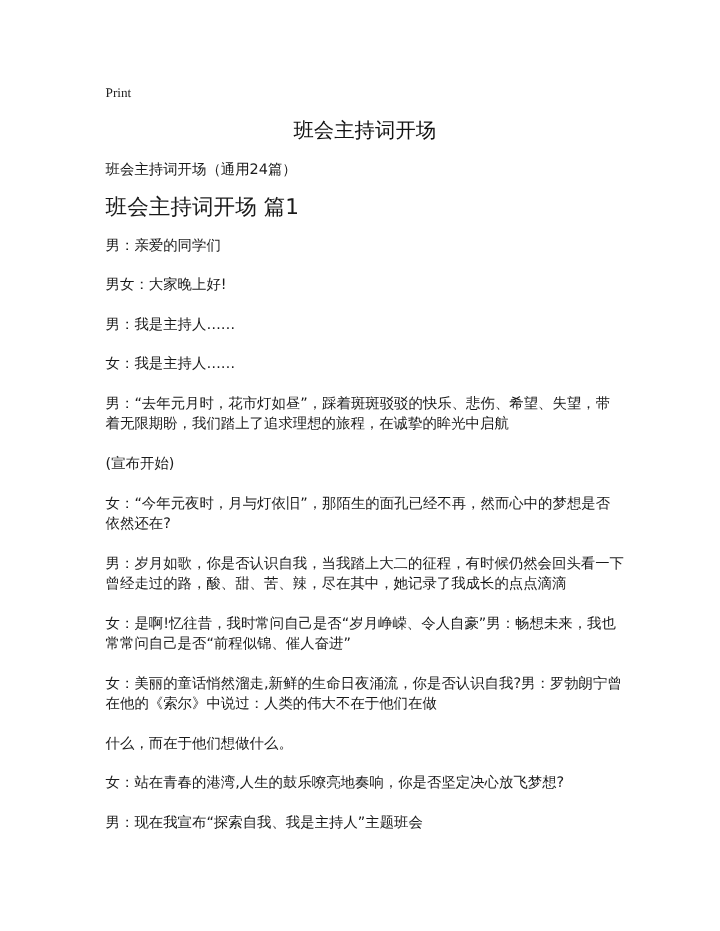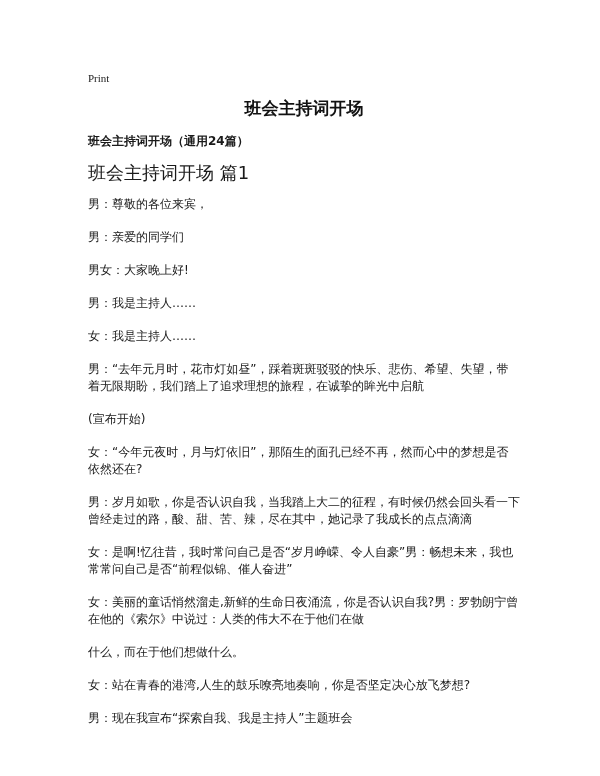--- a/index.html
+++ b/index.html
@@ -31,58 +31,56 @@
       text-decoration: none;
       text-align: center;
     }
     .doc-title {
       position: absolute;
       top: 97px;
       left: 0;
       width: 432px;
       text-align: center;
       font-size: 17px;
-      font-weight: bold;
+      font-weight: normal;
       margin: 0;
       color: #111;
     }
     .body-flow {
       position: absolute;
       top: 133px;
       left: 0;
       width: 432px;
       font-size: 12px;
       line-height: 17px;
     }
     .body-flow p {
       margin: 0 0 16px 0;
     }
     .subtitle {
       margin-bottom: 14px !important;
-      font-weight: bold;
     }
     .section-heading {
       font-weight: normal;
       font-size: 18px;
       margin-bottom: 15px !important;
     }
   </style>
 </head>
 <body>
 
 <div class="page">
   <a class="print-link" href="#">Print</a>
 
   <h1 class="doc-title">班会主持词开场</h1>
 
   <div class="body-flow">
     <p class="subtitle">班会主持词开场（通用24篇）</p>
     <p class="section-heading">班会主持词开场 篇1</p>
 
-    <p>男：尊敬的各位来宾，</p>
     <p>男：亲爱的同学们</p>
     <p>男女：大家晚上好!</p>
     <p>男：我是主持人……</p>
     <p>女：我是主持人……</p>
     <p>男：“去年元月时，花市灯如昼”，踩着斑斑驳驳的快乐、悲伤、希望、失望，带着无限期盼，我们踏上了追求理想的旅程，在诚挚的眸光中启航</p>
     <p>(宣布开始)</p>
     <p>女：“今年元夜时，月与灯依旧”，那陌生的面孔已经不再，然而心中的梦想是否依然还在?</p>
     <p>男：岁月如歌，你是否认识自我，当我踏上大二的征程，有时候仍然会回头看一下曾经走过的路，酸、甜、苦、辣，尽在其中，她记录了我成长的点点滴滴</p>
     <p>女：是啊!忆往昔，我时常问自己是否“岁月峥嵘、令人自豪”男：畅想未来，我也常常问自己是否“前程似锦、催人奋进”</p>
     <p>女：美丽的童话悄然溜走,新鲜的生命日夜涌流，你是否认识自我?男：罗勃朗宁曾在他的《索尔》中说过：人类的伟大不在于他们在做</p>

